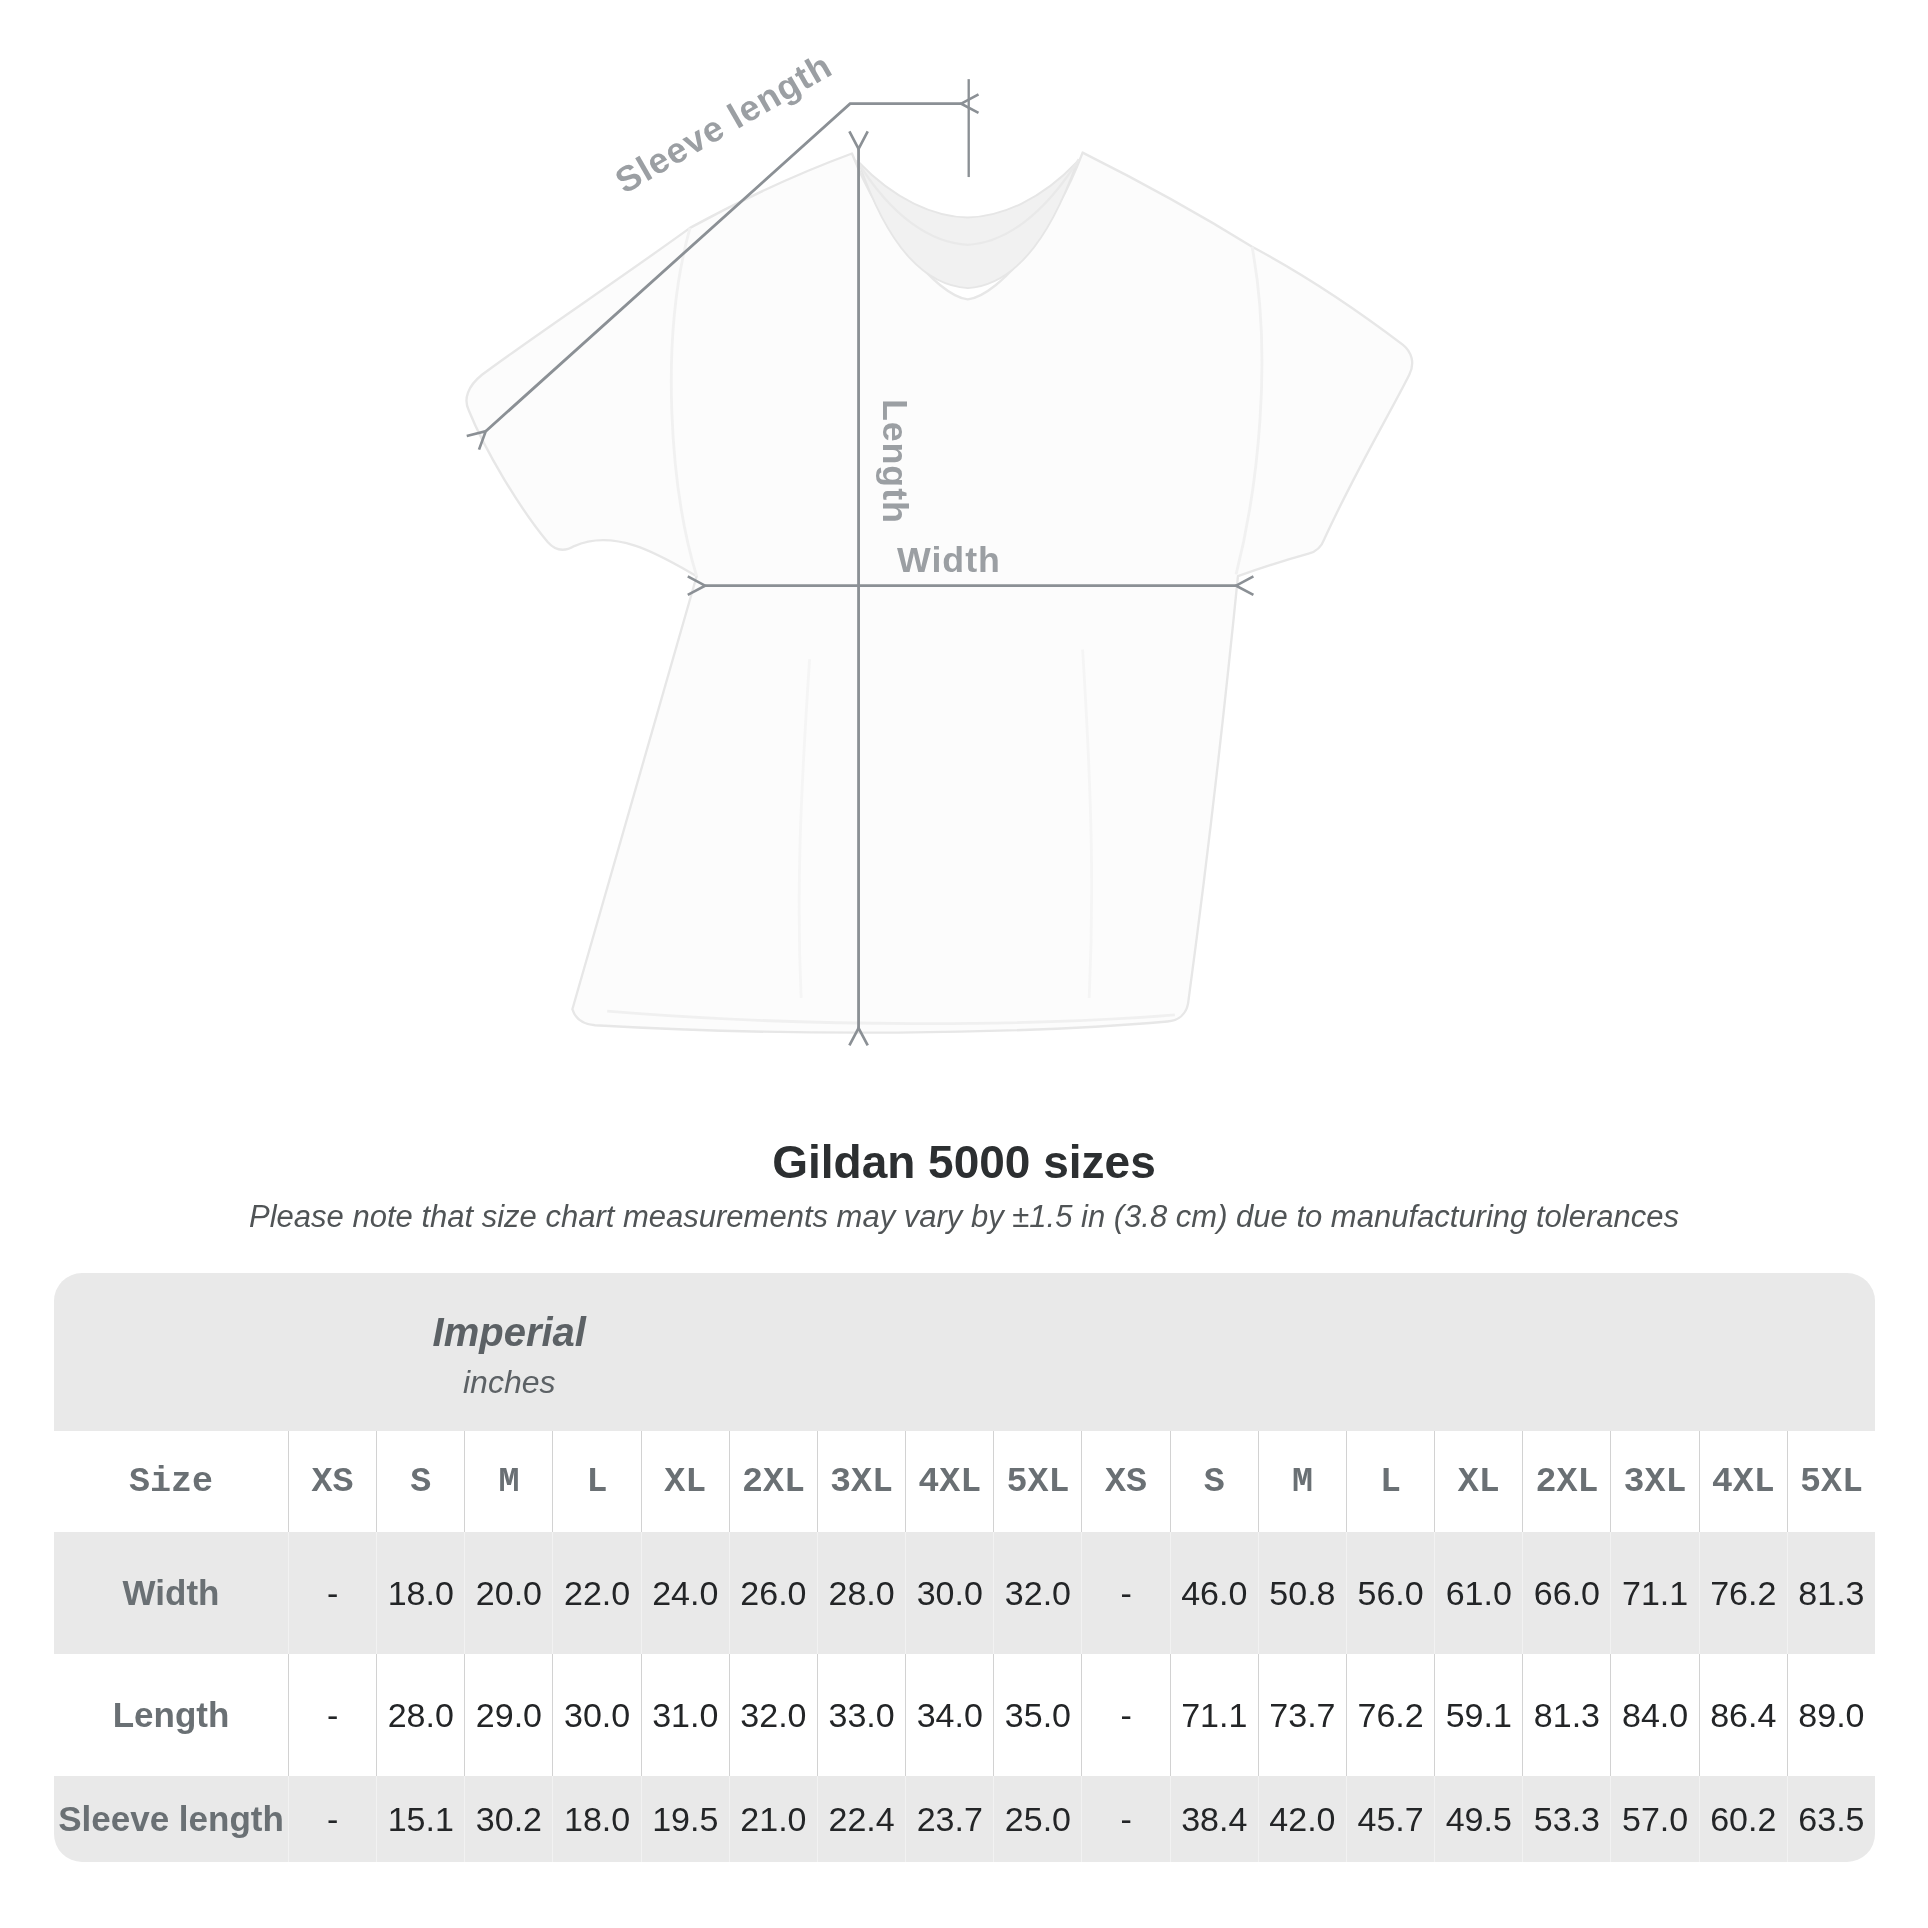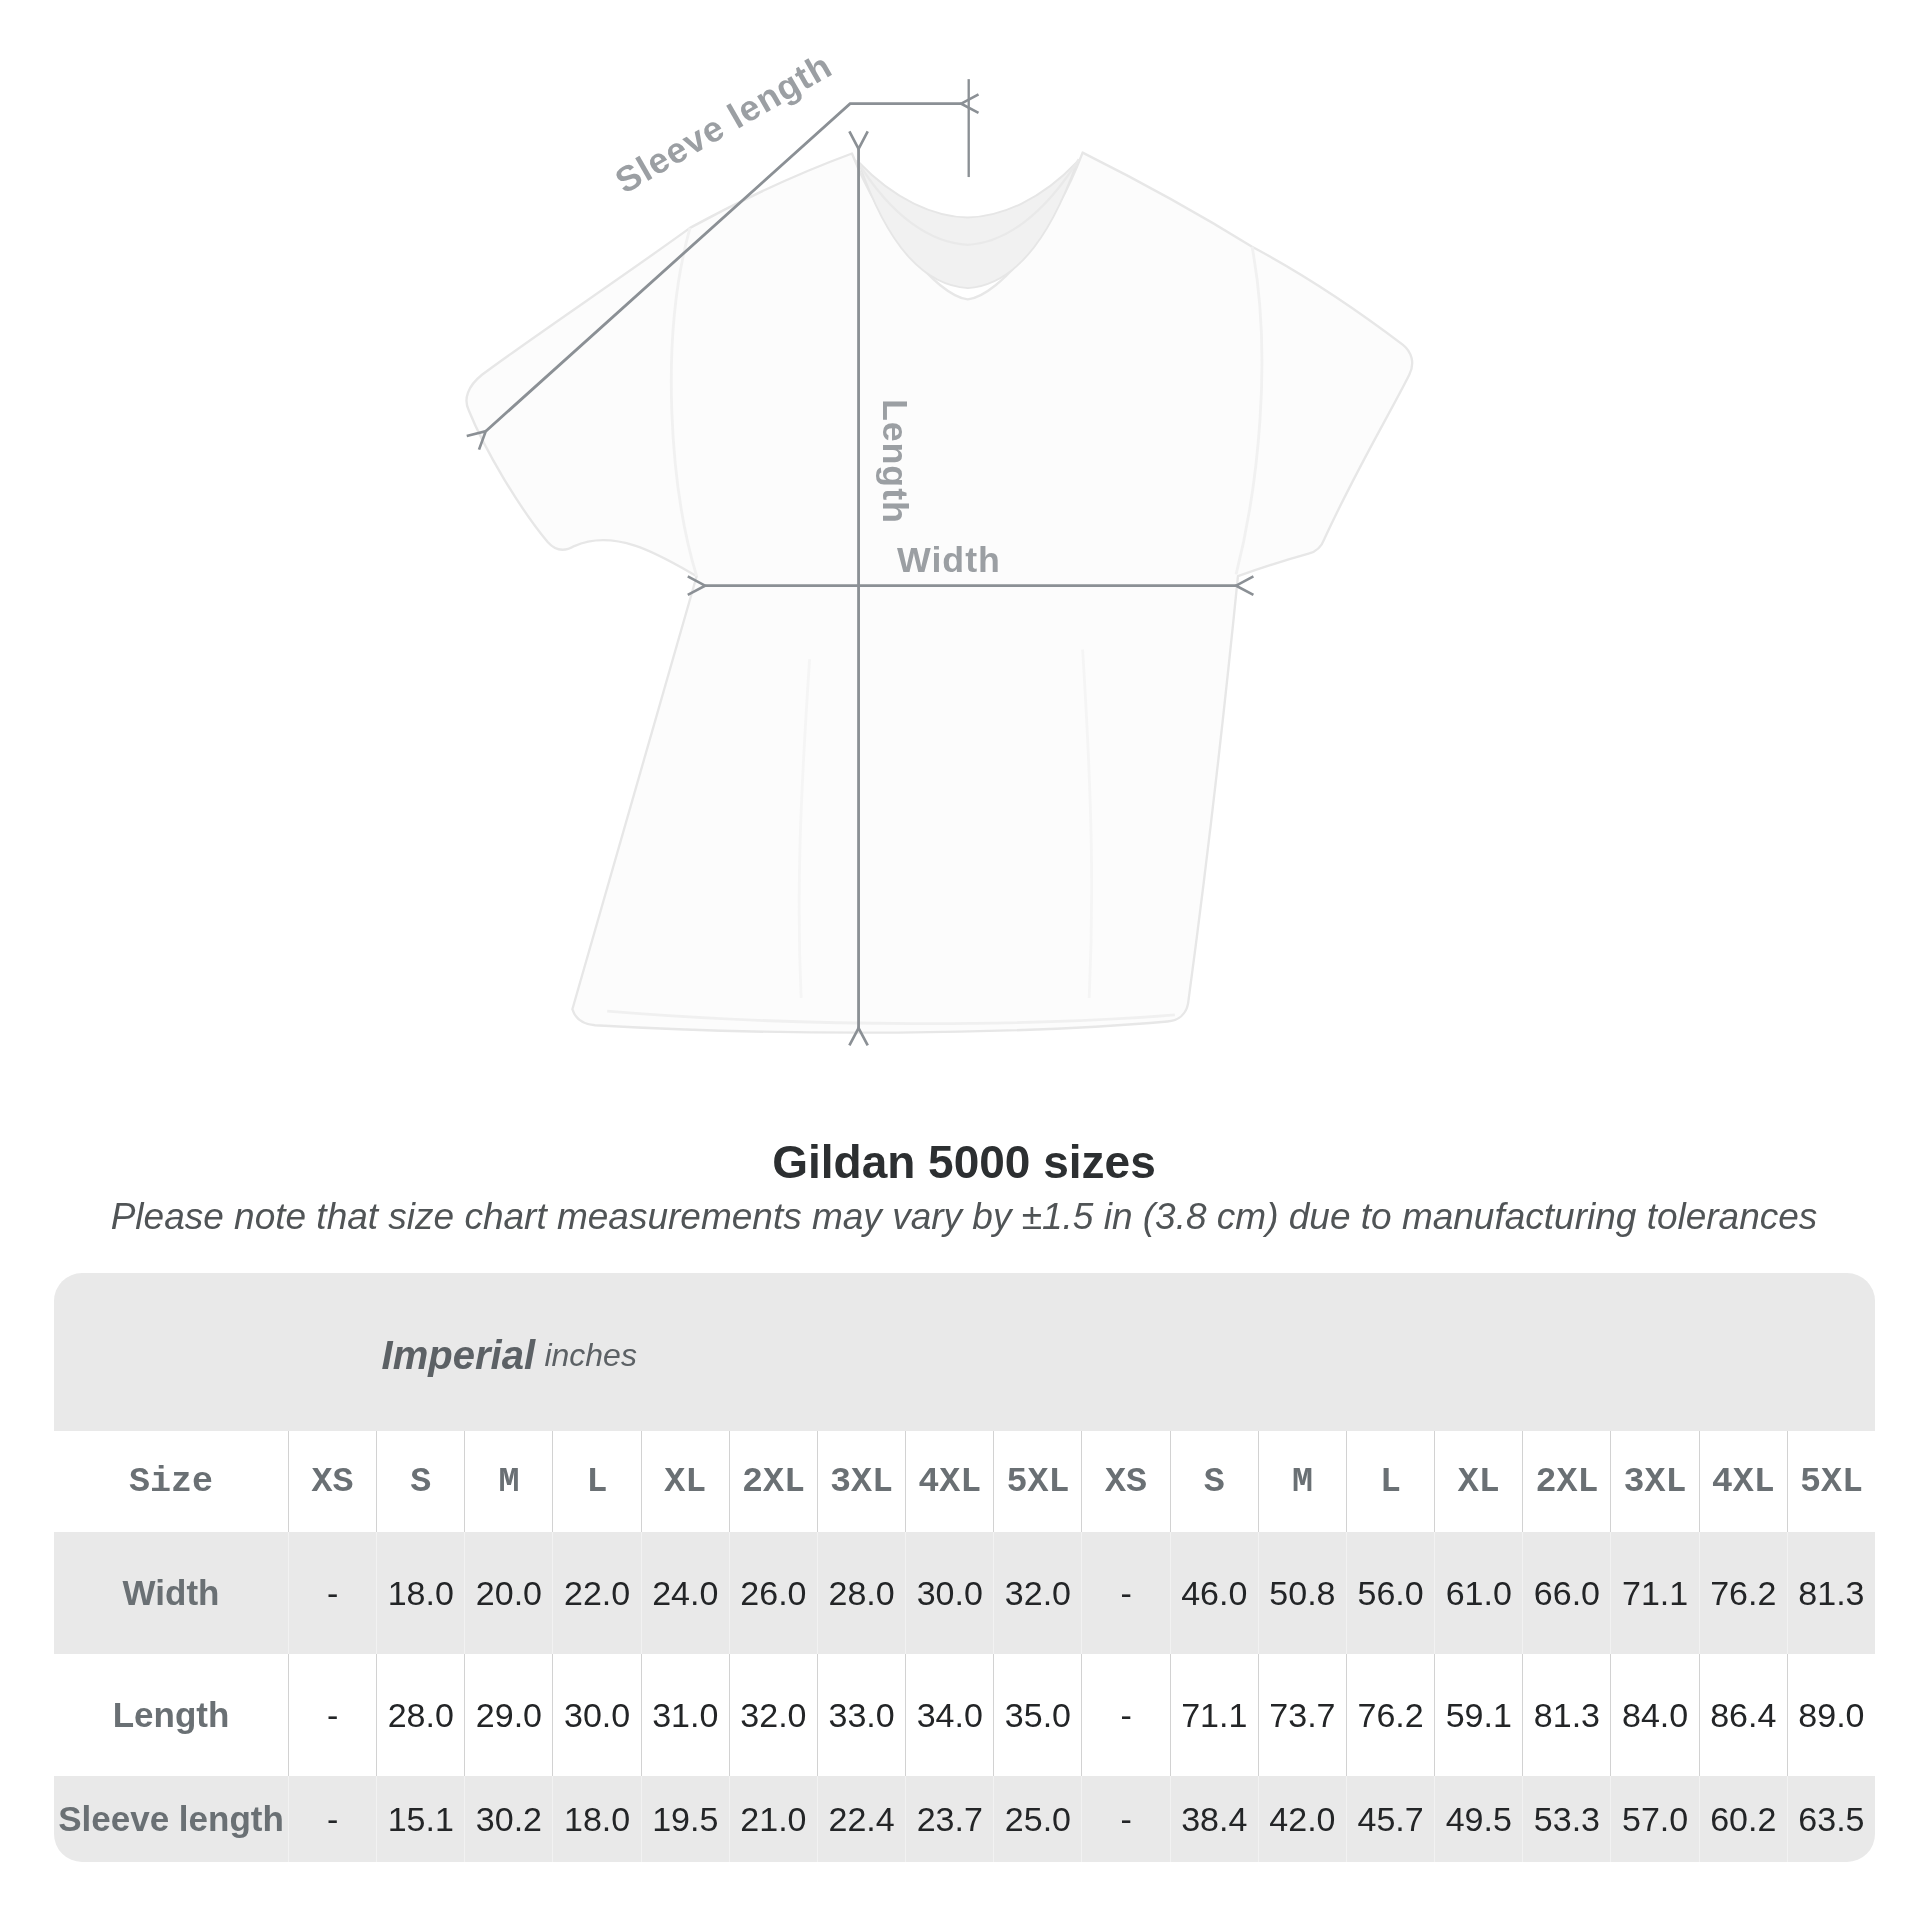--- a/index.html
+++ b/index.html
@@ -10,39 +10,39 @@
   
   #diagram{position:absolute;top:0;left:0;}
   .dim-label{font-weight:bold;font-size:38px;fill:#9b9fa3;letter-spacing:1px;}
   
   .title{
     position:absolute;top:1133px;left:0;width:100%;text-align:center;
     font-size:46px;line-height:58px;font-weight:bold;color:#2c2f31;
   }
   .note{
     position:absolute;top:1196px;left:0;width:100%;text-align:center;
-    font-size:37px;line-height:41px;font-style:italic;color:#505456;
+    font-size:31px;line-height:41px;font-style:italic;color:#505456;
   }
   
   .size-table{
     position:absolute;top:1273px;left:54px;width:1821px;height:589px;
     background:#e9e9e9;border-radius:28px;overflow:hidden;
   }
   .trow{display:grid;grid-template-columns:234px repeat(18,1fr);}
   .r-units{height:158px;grid-template-columns:1fr 1fr !important;}
   .r-head{height:101px;}
   .r-width{height:122px;}
   .r-length{height:122px;}
   .r-sleeve{height:86px;}
   .c{display:flex;align-items:center;justify-content:center;min-width:0;}
   .row-white .c{background:#ffffff;border-left:1.9px solid #d2d2d2;}
   .row-white .c:first-child{border-left:none;}
   .row-gray .c{background:transparent;border-left:1.9px solid #f2f2f2;}
   .row-gray .c:first-child{border-left:none;}
-  .unit-cell{display:flex;flex-direction:row;align-items:center;justify-content:center;gap:9.4px;padding-top:7.5px;}
+  .unit-cell{display:flex;flex-direction:column;align-items:center;justify-content:center;gap:9.4px;padding-top:7.5px;}
   .unit-title{font-size:40px;font-weight:bold;font-style:italic;color:#5c6165;}
   .unit-sub{font-size:32px;font-style:italic;color:#5c6165;}
   .col-head{font-size:35px;font-weight:bold;color:#6a7074;font-family:Liberation Mono, monospace;}
   .row-label{font-size:35px;font-weight:bold;color:#6a7074;}
   .num{font-size:34px;color:#232527;}
 </style>
 </head>
 <body>
 
 <div id="canvas">

